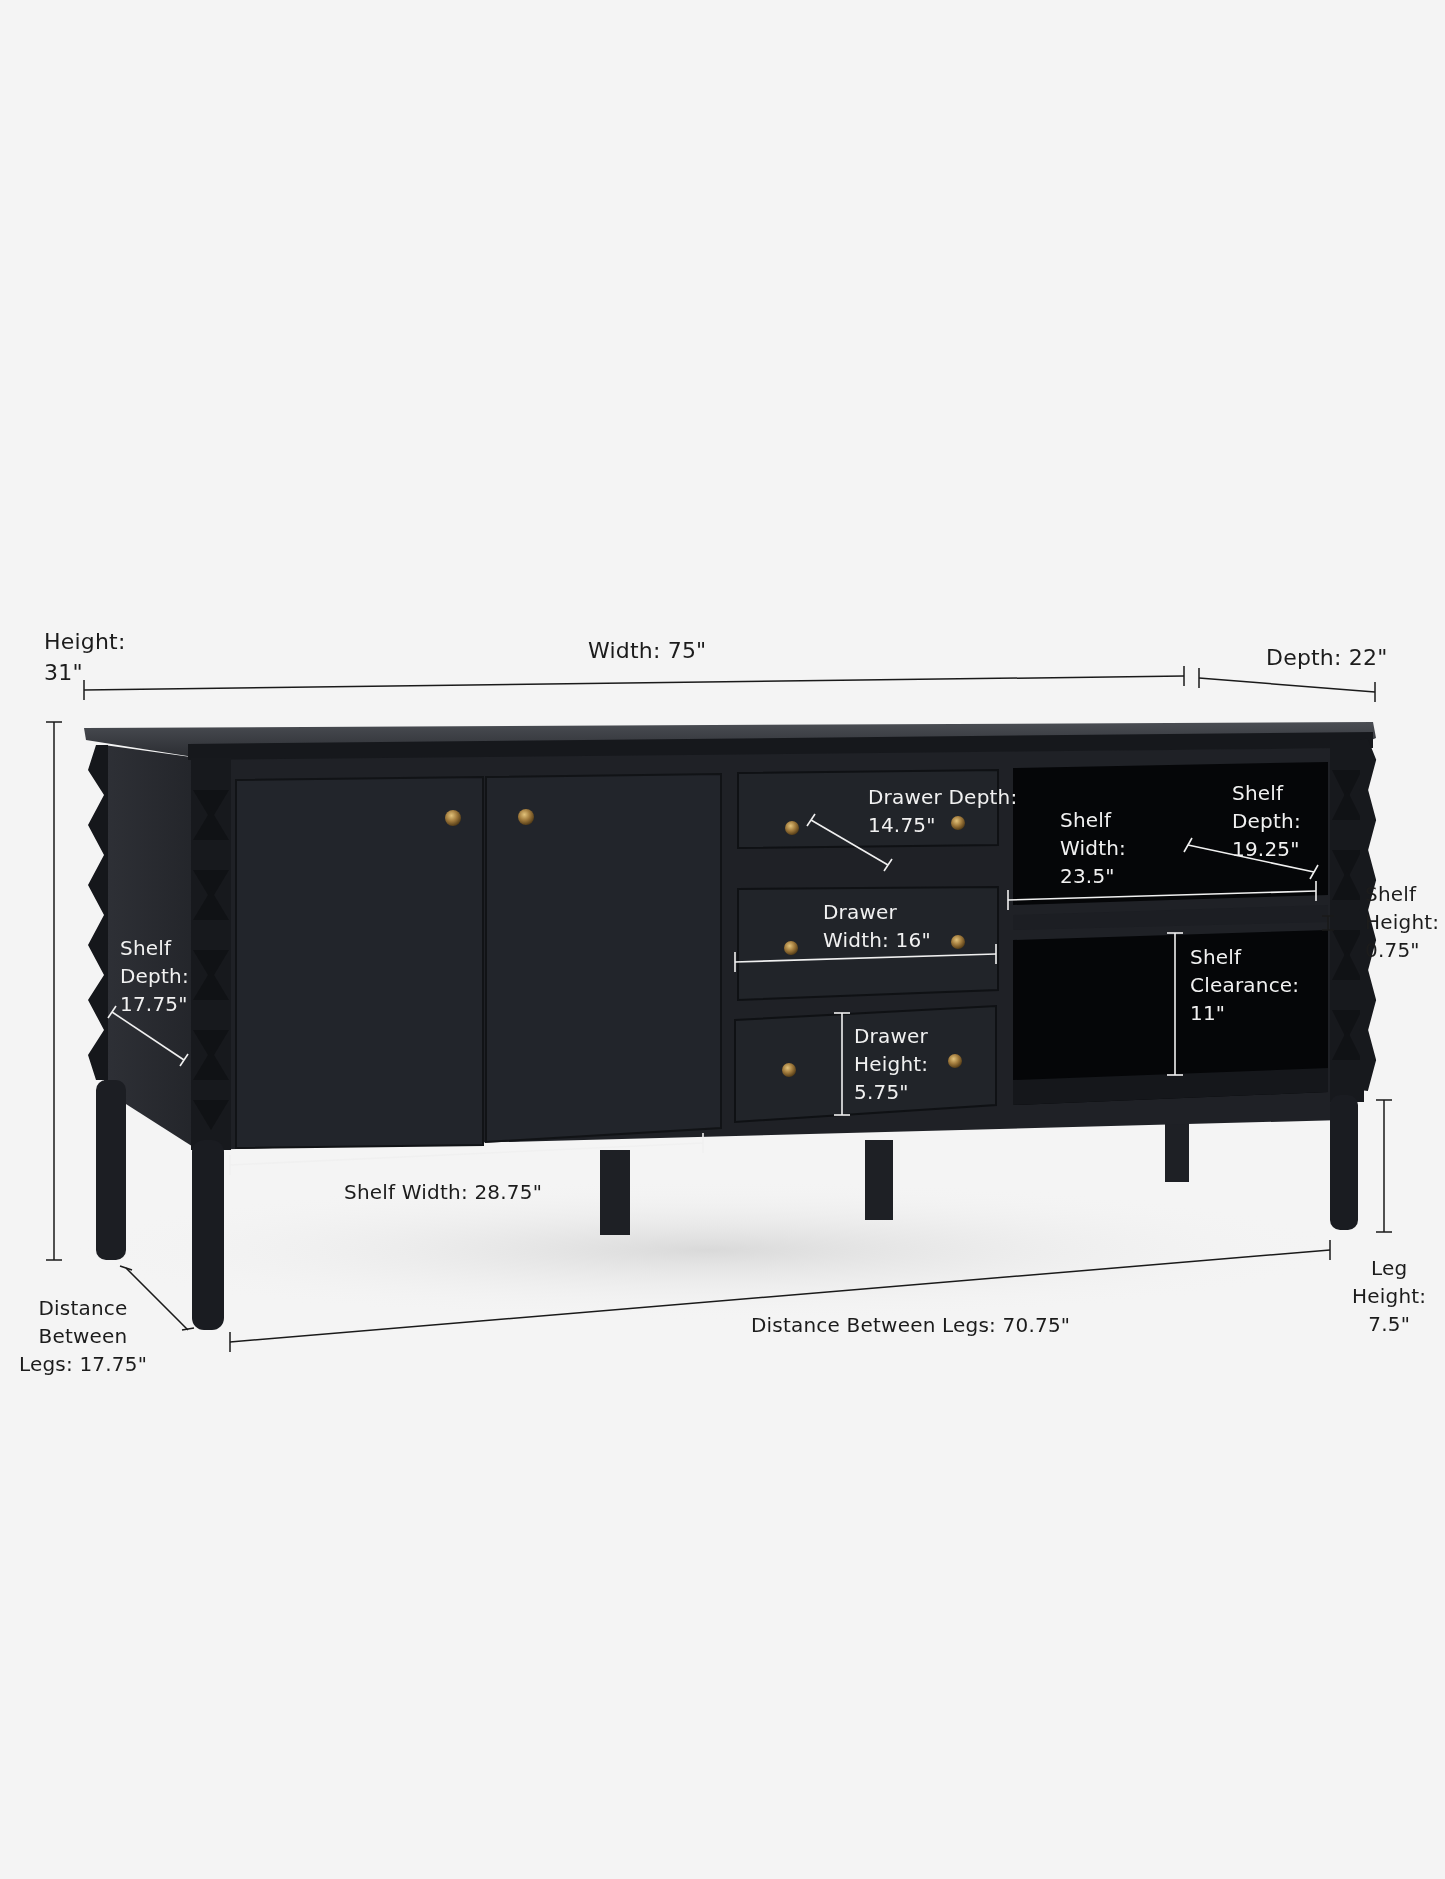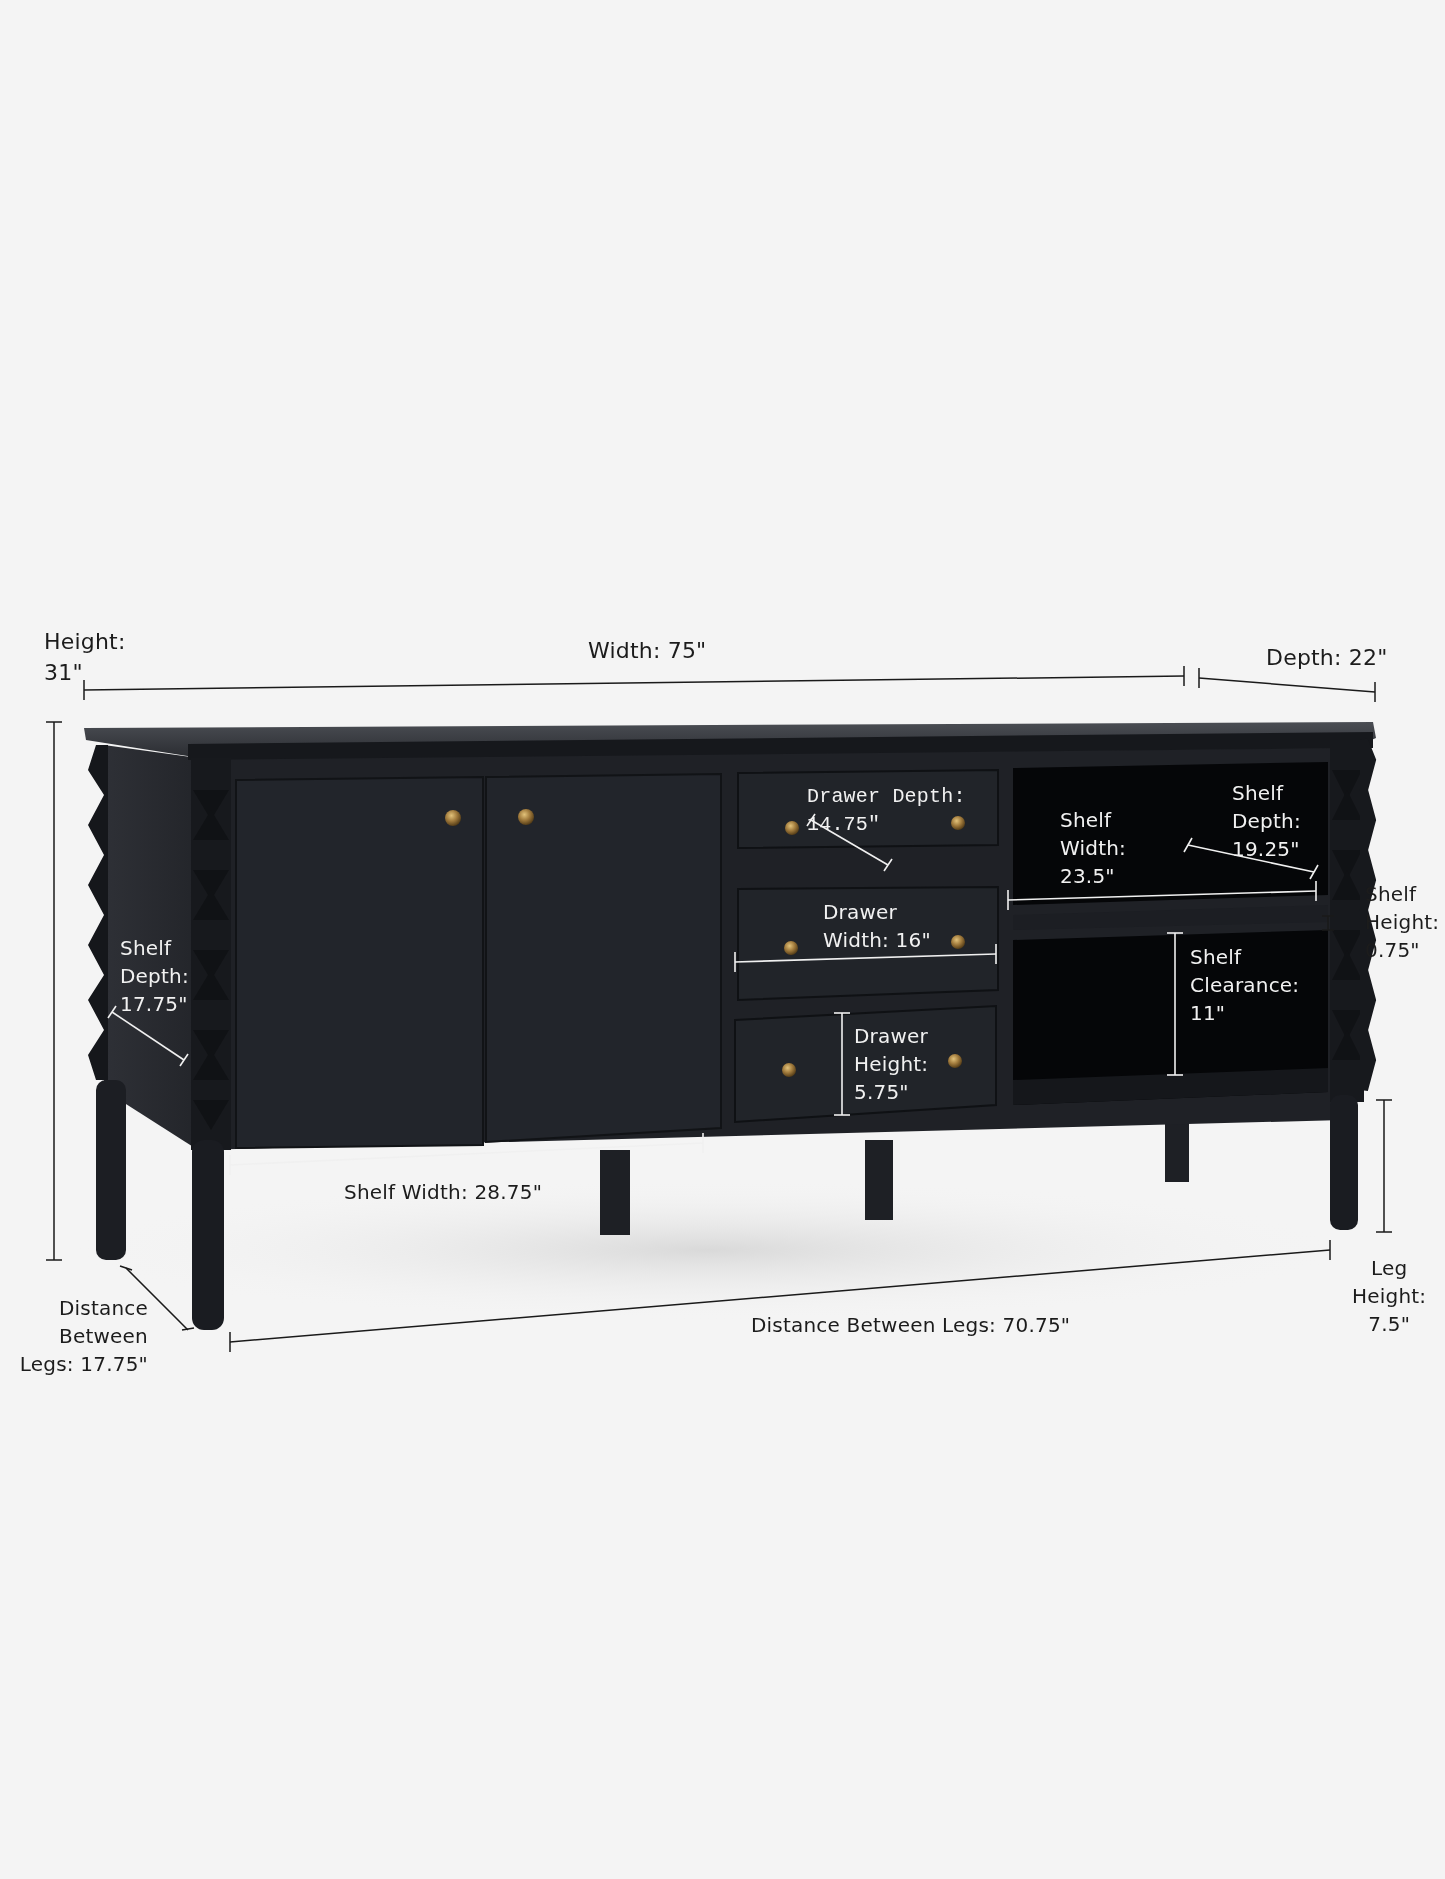--- a/index.html
+++ b/index.html
@@ -15,21 +15,21 @@
   .lbl {
     position: absolute;
     font-family: "DejaVu Sans", sans-serif;
     font-size: 20px;
     line-height: 28px;
     white-space: pre-line;
     letter-spacing: 0.2px;
   }
   .dark { color: #1c1c1c; }
   .light { color: #f1f1f1; }
-  .right { text-align: right; }
+  .right { text-align: center; }
 </style>
 </head>
 <body>
 
 <div class="stage">
 
   <svg class="furn" width="1445" height="1879" viewBox="0 0 1445 1879">
     <defs>
       <linearGradient id="topg" x1="0" y1="0" x2="0" y2="1">
         <stop offset="0" stop-color="#4a4d53"></stop>
@@ -173,21 +173,21 @@
   <div class="lbl dark" style="left:36px;top:626px;font-size:22px;line-height:31px;">Height:
 31"</div>
   <div class="lbl dark" style="left:580px;top:637px;font-size:22px;">Width: 75"</div>
   <div class="lbl dark" style="left:1258px;top:644px;font-size:22px;">Depth: 22"</div>
 
   <div class="lbl light" style="left:112px;top:934px;">Shelf
 Depth:
 17.75"</div>
   <div class="lbl dark" style="left:336px;top:1178px;">Shelf Width: 28.75"</div>
 
-  <div class="lbl light" style="left:799px;top:783px;font-family:Liberation Mono, monospace;">Drawer Depth:
+  <div class="lbl light" style="left:860px;top:783px;">Drawer Depth:
 14.75"</div>
   <div class="lbl light" style="left:815px;top:898px;">Drawer
 Width: 16"</div>
   <div class="lbl light" style="left:846px;top:1022px;">Drawer
 Height:
 5.75"</div>
 
   <div class="lbl light" style="left:1052px;top:806px;">Shelf
 Width:
 23.5"</div>

